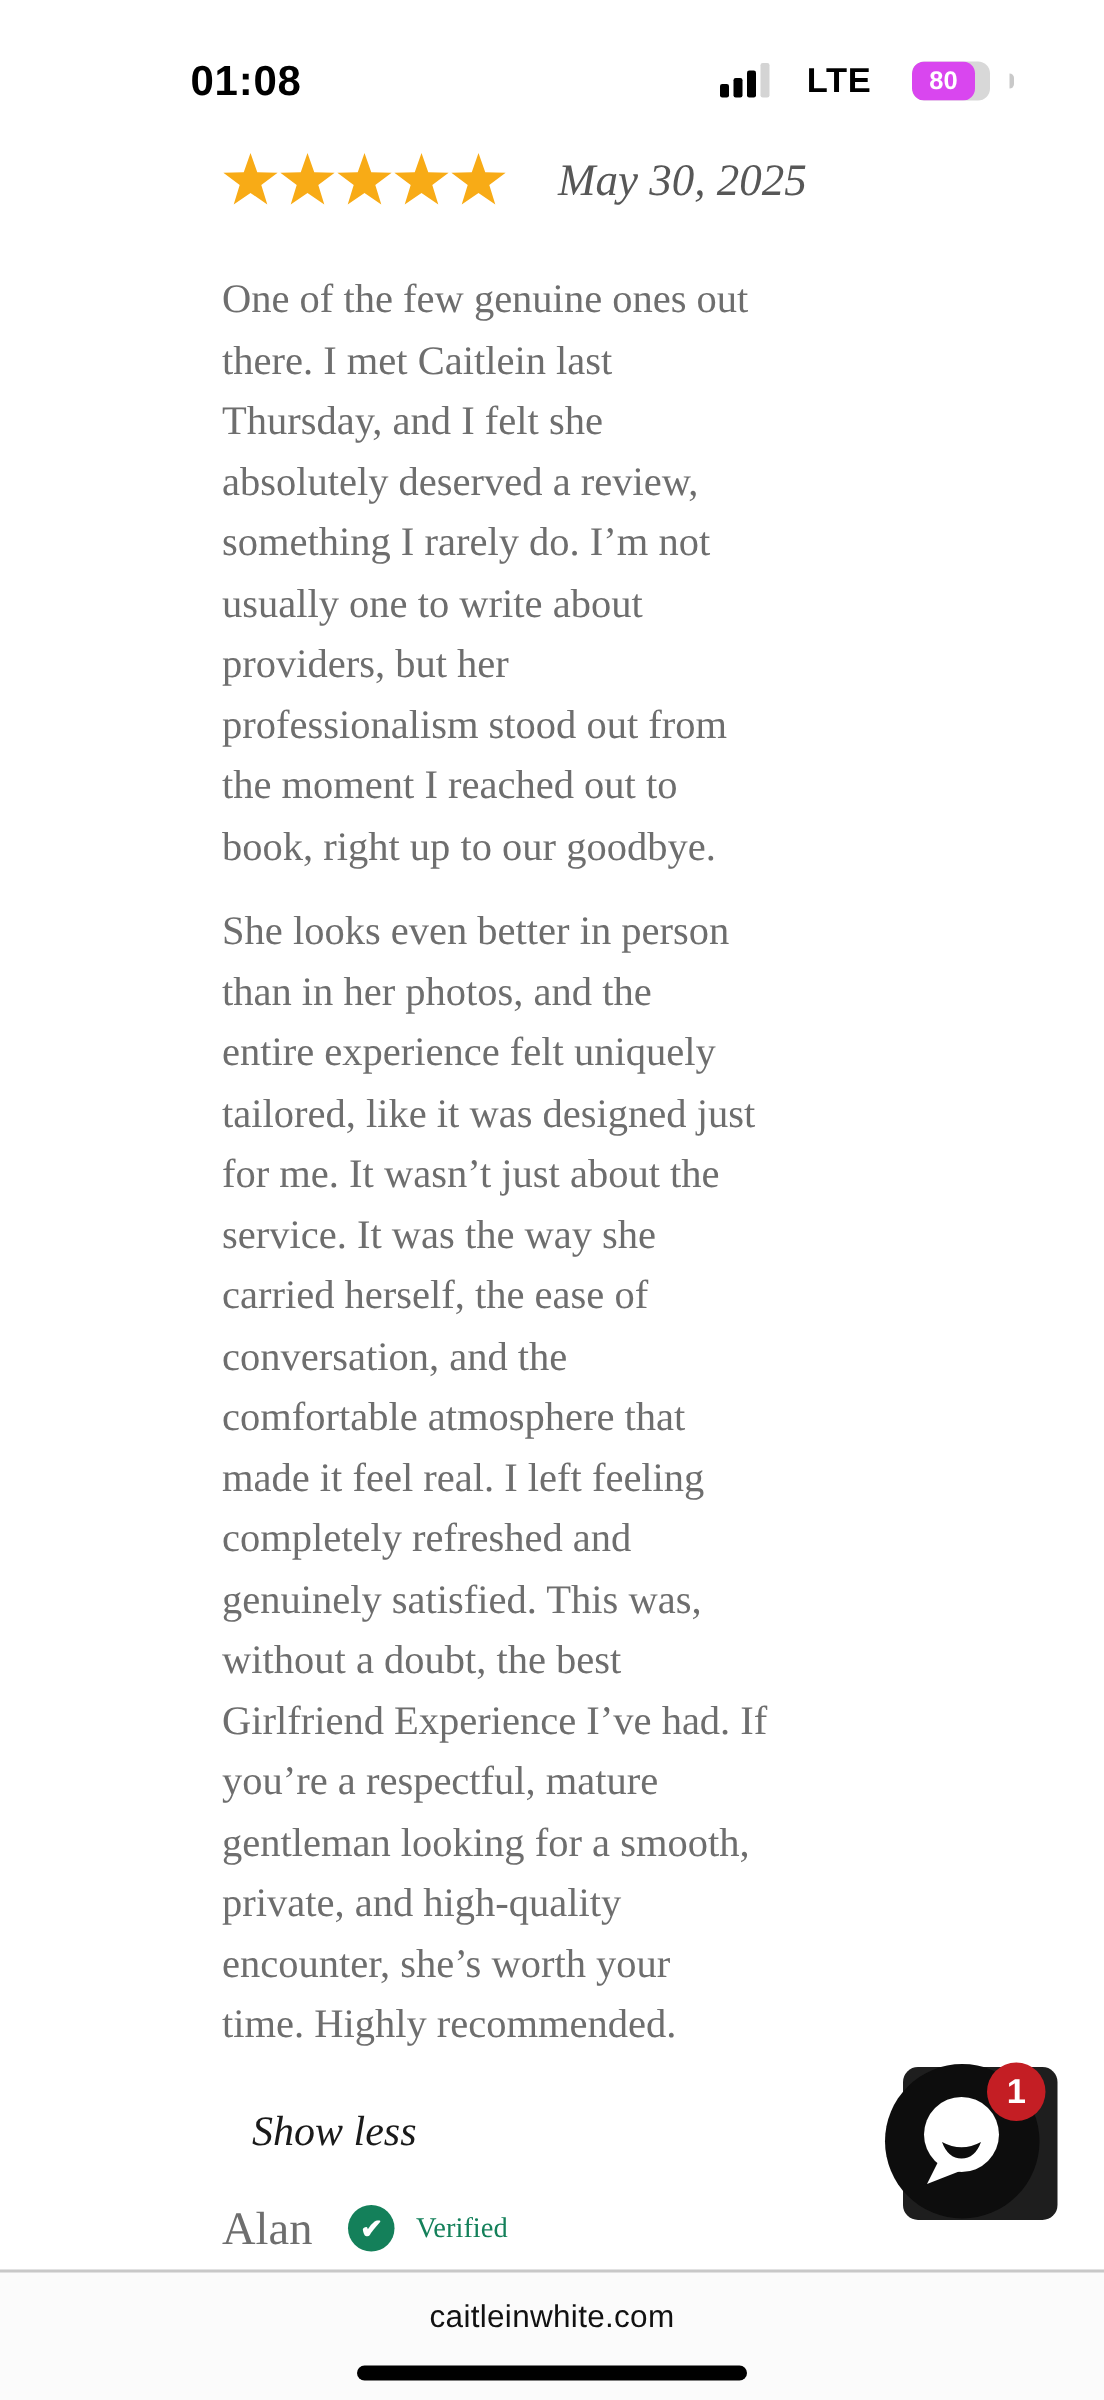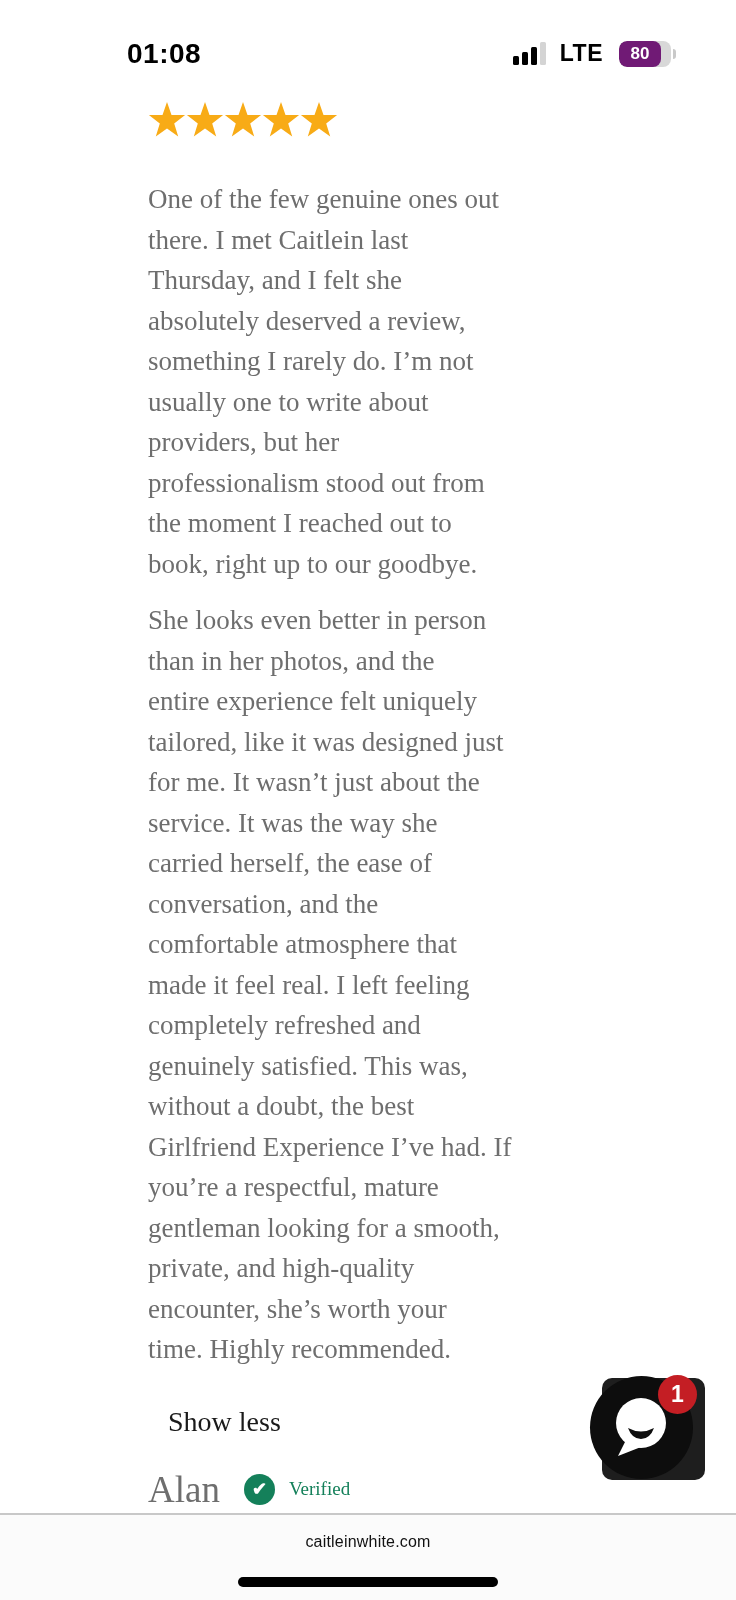--- a/index.html
+++ b/index.html
@@ -8,71 +8,71 @@
     --red: #C41E24;
     --text-gray: #6E6E6E;
   }
   * { margin:0; padding:0; box-sizing:border-box; }
   html,body { width:736px; height:1600px; background:#fff; overflow:hidden; }
   body { position:relative; font-family:"Liberation Sans", sans-serif; }
 
   
   .status-bar { position:absolute; top:0; left:0; width:736px; height:90px; background:#fff; }
   .time { position:absolute; left:100px; top:38px; font-size:28px; font-weight:700; color:#000; letter-spacing:.5px;margin-left:27px; }
-  .status-right { position:absolute; right:60px; top:40px; display:flex; align-items:center; }
+  .status-right { position:absolute; right:60px; top:40px; display:flex; align-items:center;gap:11px; }
   .signal { display:flex; align-items:flex-end; height:23px; }
   .signal span { display:inline-block; width:6px; border-radius:1.5px; background:#000; margin-right:3px; }
   .signal .b1{height:9px;} .signal .b2{height:13px;} .signal .b3{height:18px;}
   .signal .b4{height:23px; background:#D4D4D4; margin-right:0;}
   .lte { font-size:23px; font-weight:600; color:#000; margin:0 16px 0 14px; letter-spacing:.5px; }
   .battery { position:relative; width:52px; height:26px; background:#D8D8D8; border-radius:8px; overflow:hidden; }
-  .battery-fill { position:absolute; left:0; top:0; width:42px; height:26px; background:#701a75; border-radius:8px;
+  .battery-fill { position:absolute; left:0; top:0; width:42px; height:26px; background:#d946ef; border-radius:8px;
                   display:flex; align-items:center; justify-content:center; }
   .battery-fill span { color:#fff; font-size:17px; font-weight:700; }
   .battery-tip { width:3px; height:10px; background:#C9C9C9; border-radius:0 3px 3px 0; margin-left:2px; }
 
   
   .content { position:absolute; left:148px; top:95px; width:442px; }
   .stars-row { display:flex; align-items:center; height:52px; }
   .stars { display:flex; align-items:center; }
   .stars svg { width:38px; height:38px; display:block; }
   .review-date { font-family:"Liberation Serif", serif; font-style:italic; font-size:30px;
                  color:#575757; margin-left:34px; }
 
   .para { font-family:"Liberation Serif", serif; font-size:27px; line-height:40.5px;
           color:var(--text-gray); white-space:pre-line; }
   .para.p1 { margin-top:32px; }
   .para.p2 { margin-top:16px; }
 
   .show-less { margin-top:32px; padding-left:20px; font-family:"Liberation Serif", serif;
-               font-size:28px; color:#1A1A1A; line-height:40px; cursor:pointer; width:max-content; }
+               font-size:28px; color:#1A1A1A; line-height:40px; cursor:pointer; width:max-content;font-style:italic; }
 
   .reviewer-row { margin-top:26px; display:flex; align-items:center; }
-  .reviewer-name { font-family:"Liberation Serif", serif; font-size:37px; color:var(--text-gray); }
+  .reviewer-name { font-family:"Liberation Serif", serif; font-size:31px; color:var(--text-gray); }
   .verified-badge { width:31px; height:31px; border-radius:50%; background:var(--green);
                     display:flex; align-items:center; justify-content:center; margin-left:24px; }
   .verified-badge span { color:#fff; font-size:18px; font-weight:700; line-height:1; }
   .verified-label { font-family:"Liberation Serif", serif; font-size:19px; color:var(--green); margin-left:14px; }
 
   
   .chat-widget { position:absolute; left:590px; top:1375px; width:118px; height:106px; cursor:pointer; }
   .chat-square { position:absolute; left:12px; top:3px; width:103px; height:102px;
                  background:#1E1E1E; border-radius:10px; }
   .chat-circle { position:absolute; left:0; top:1px; width:103px; height:103px;
                  background:#0D0D0D; border-radius:50%; }
   .chat-bubble { position:absolute; left:25px; top:23px; }
   .chat-badge { position:absolute; left:68px; top:0; width:39px; height:39px; border-radius:50%;
                 background:var(--red); display:flex; align-items:center; justify-content:center; }
   .chat-badge span { color:#fff; font-size:23px; font-weight:700; font-family:"Liberation Sans", sans-serif; }
 
   
   .bottom-bar { position:absolute; left:0; top:1513px; width:736px; height:87px;
                 background:#FBFBFB; border-top:2px solid #C8C8C8; }
   .url-text { position:absolute; top:18px; left:0; width:100%; text-align:center;
-              font-size:16px; color:#111; letter-spacing:.2px; }
+              font-size:21px; color:#111; letter-spacing:.2px; }
   .home-indicator { position:absolute; left:238px; top:62px; width:260px; height:10px;
                     background:#000; border-radius:5px; }
 </style>
 </head>
 <body>
 
 <div class="status-bar">
   <div class="time">01:08</div>
   <div class="status-right">
     <div class="signal">
@@ -103,20 +103,21 @@
         <svg viewBox="0 0 38 38">
           <polygon points="19,0 23.5,12.9 37.1,13.1 26.2,21.4 30.2,34.4 19,26.6 7.8,34.4 11.8,21.4 0.9,13.1 14.5,12.9" fill="#F8AB16"></polygon>
         </svg>
         <svg viewBox="0 0 38 38">
           <polygon points="19,0 23.5,12.9 37.1,13.1 26.2,21.4 30.2,34.4 19,26.6 7.8,34.4 11.8,21.4 0.9,13.1 14.5,12.9" fill="#F8AB16"></polygon>
         </svg>
         <svg viewBox="0 0 38 38">
           <polygon points="19,0 23.5,12.9 37.1,13.1 26.2,21.4 30.2,34.4 19,26.6 7.8,34.4 11.8,21.4 0.9,13.1 14.5,12.9" fill="#F8AB16"></polygon>
         </svg>
       </div>
+    <div class="review-date">May 30, 2025</div>
   </div>
 
   <div class="para p1">One of the few genuine ones out
 there. I met Caitlein last
 Thursday, and I felt she
 absolutely deserved a review,
 something I rarely do. I’m not
 usually one to write about
 providers, but her
 professionalism stood out from

